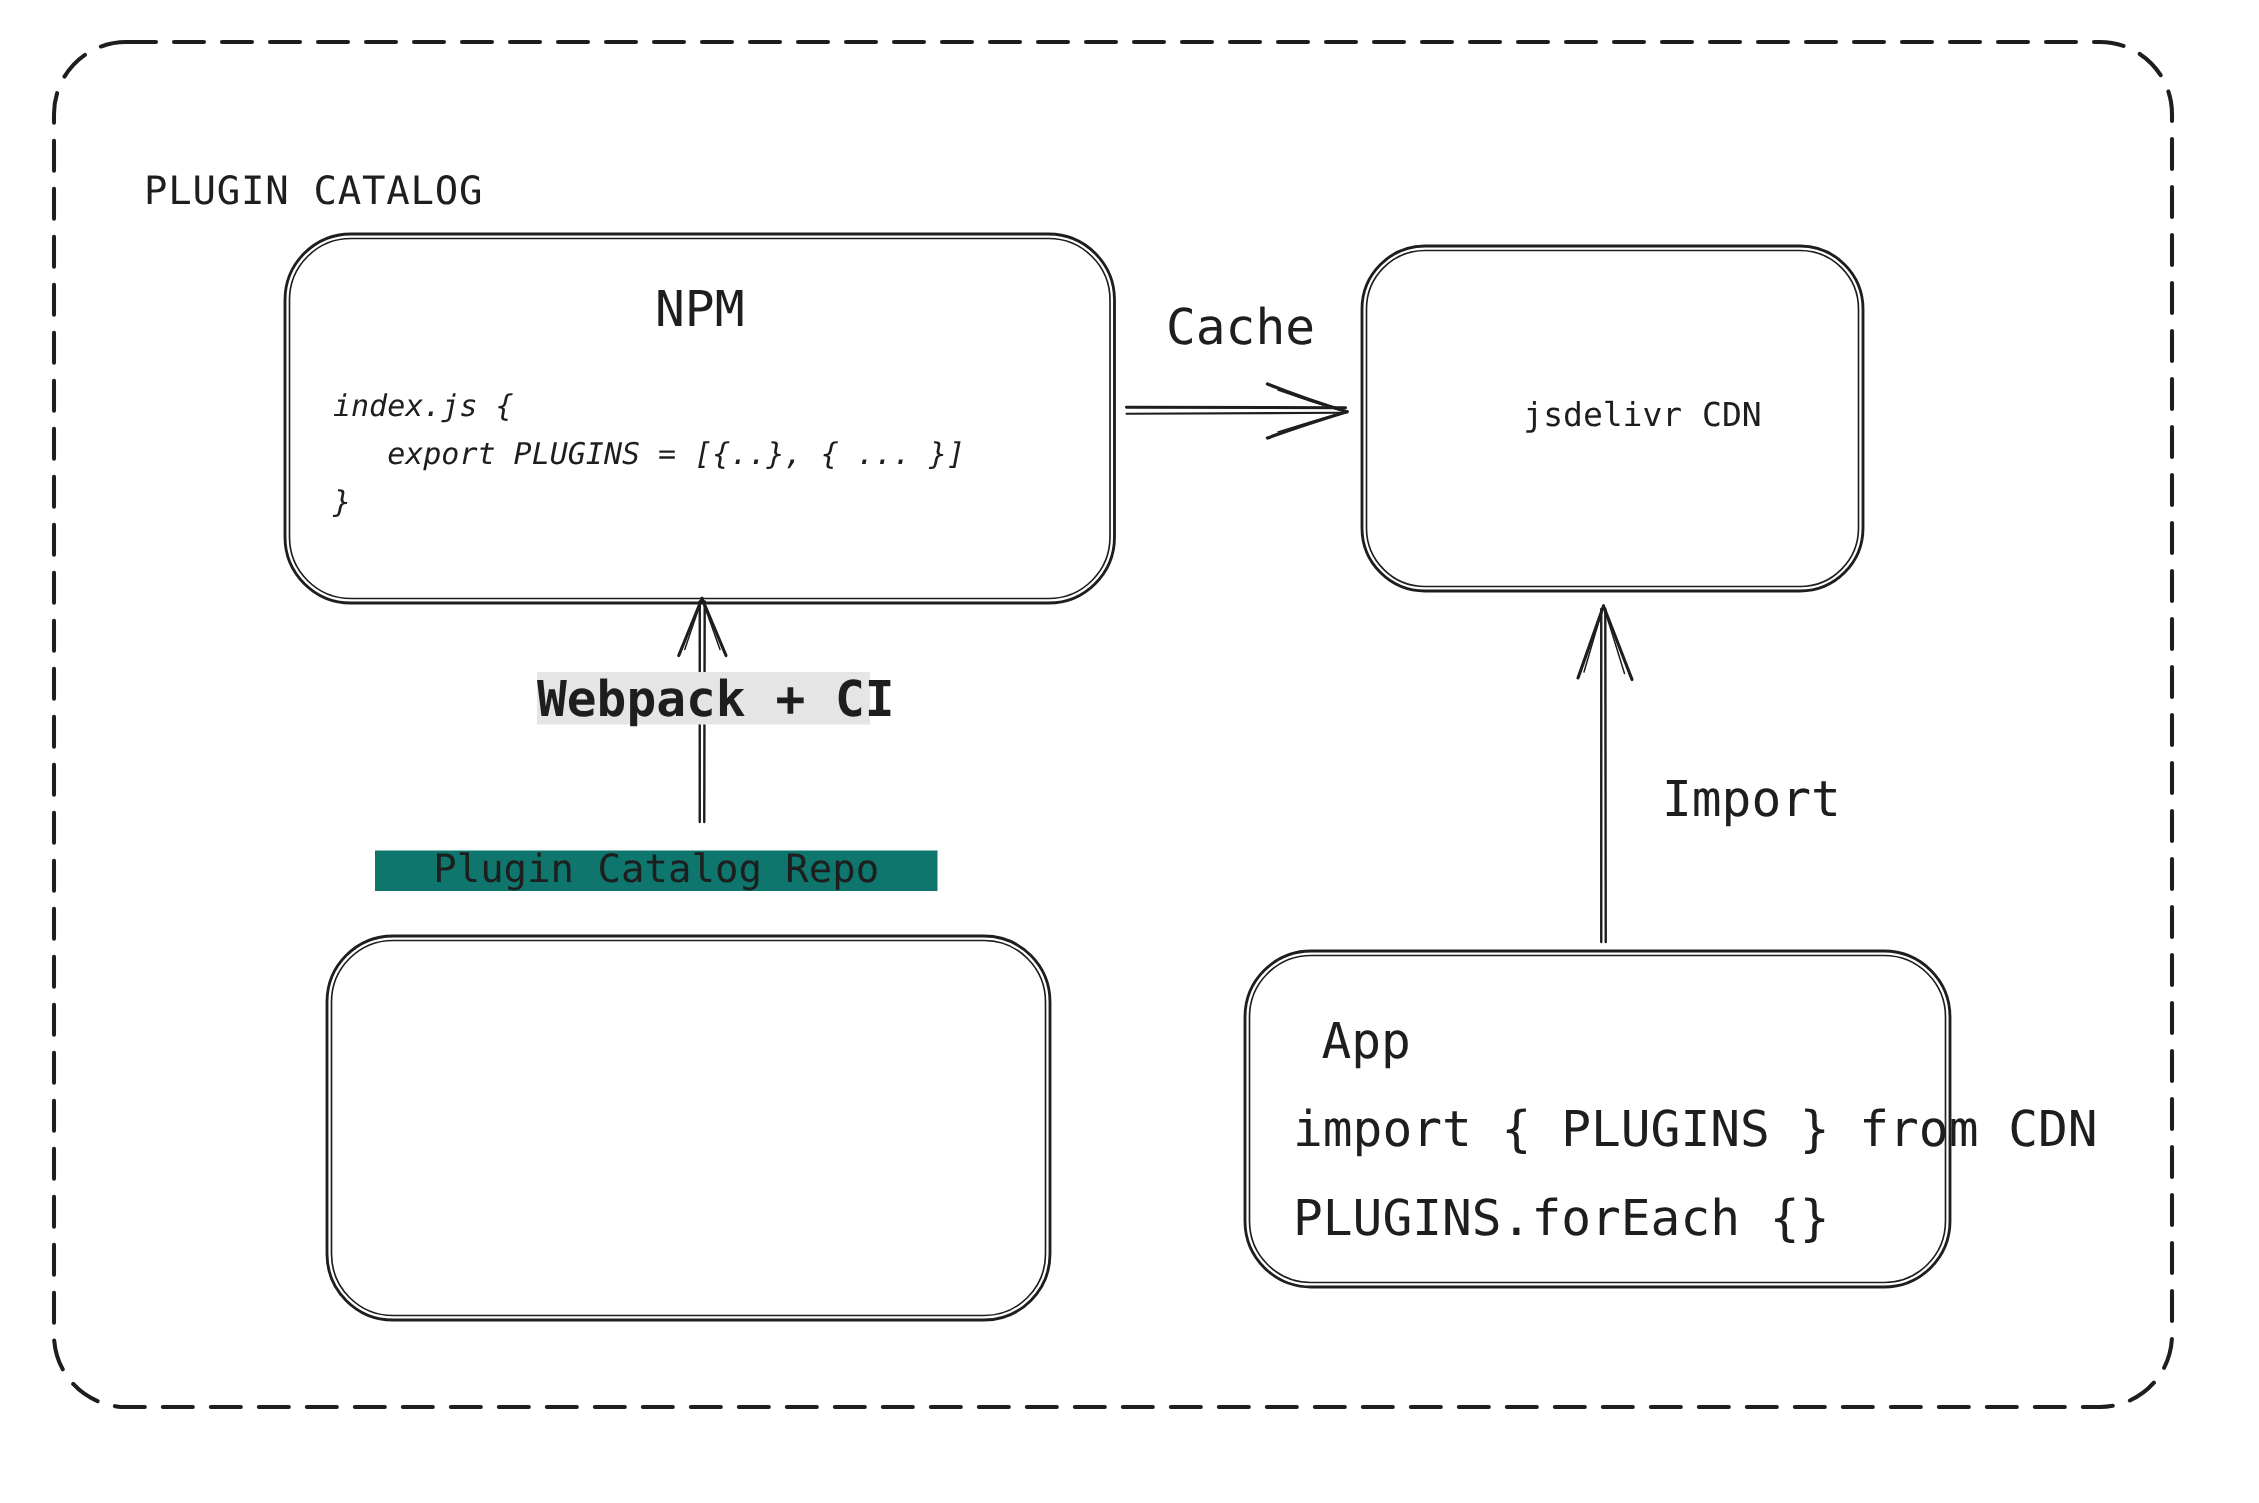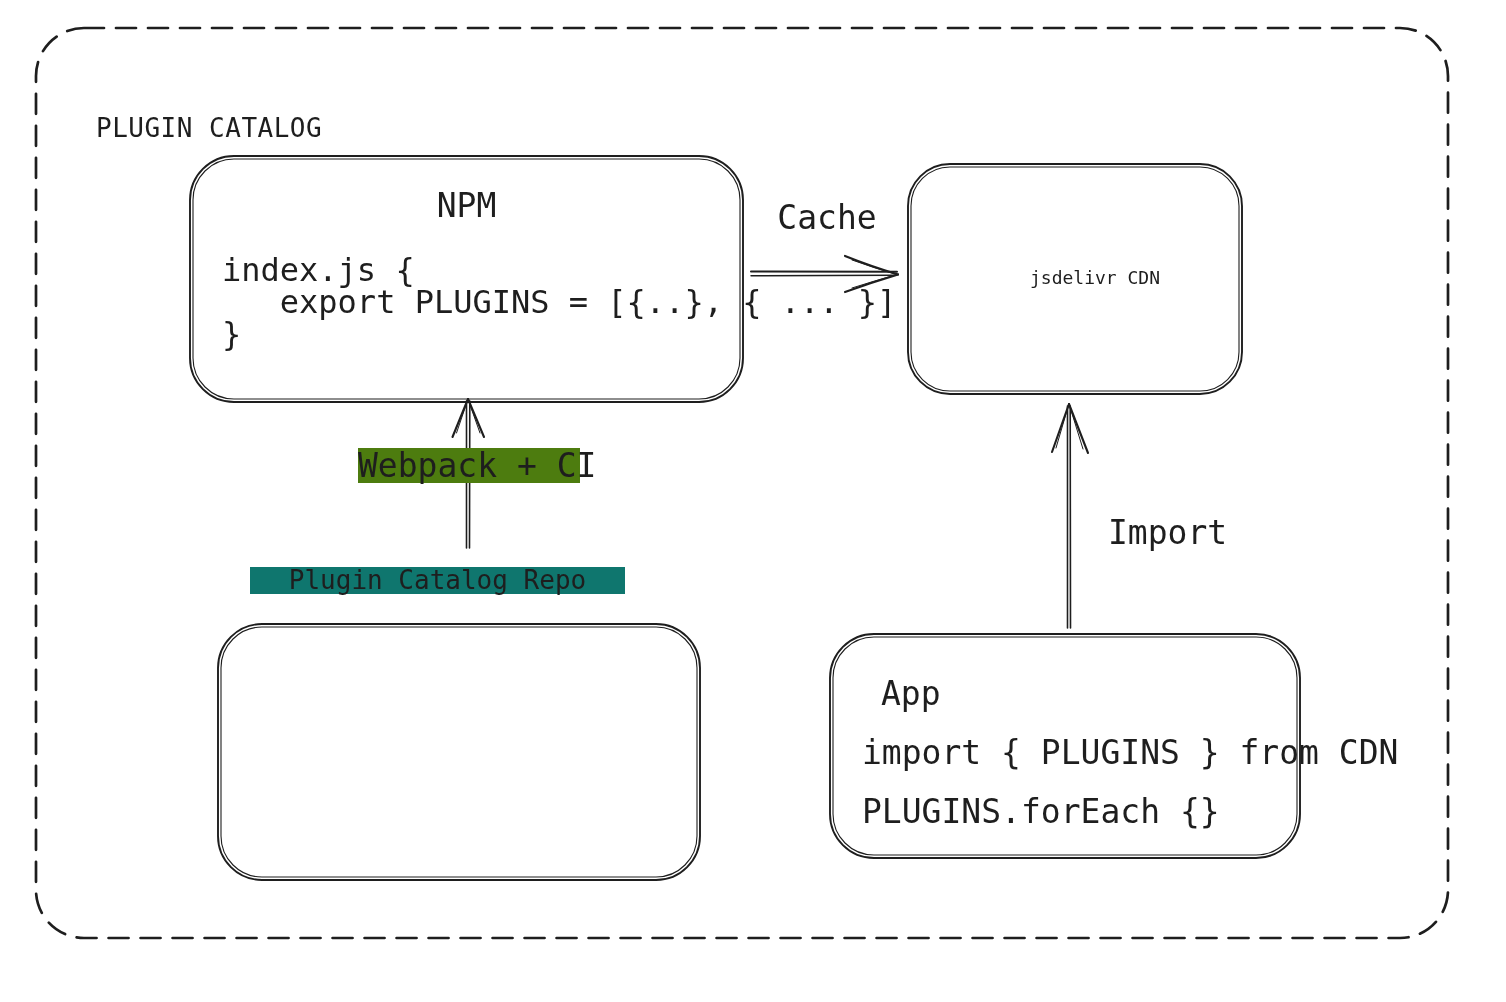--- a/index.html
+++ b/index.html
@@ -16,24 +16,24 @@
   .txt {
     position: absolute;
     white-space: pre;
     font-size: 33px;
     line-height: 27px;
     color: #1e1e1e;
   }
   .center { text-align: center; }
   .title { left: 96px; top: 83px; font-size: 26px; letter-spacing: 0.5px; margin-top: 32px; }
   .npm-title { left: 190px; top: 192px; width: 553px; }
-  .npm-code { left: 222px; top: 254px; font-size: 32px; line-height: 32px; }
+  .npm-code { left: 222px; top: 254px; font-size: 20px; line-height: 32px; font-style: italic; }
   .cache-label { left: 762px; top: 204px; width: 130px; }
-  .cdn-label { left: 908px; top: 264px; width: 374px; font-size: 18px; }
-  .build-label { left: 358px; top: 448px; width: 222px; line-height: 31px; background: #4d7c0f; padding: 2px 0; }
+  .cdn-label { left: 908px; top: 264px; width: 374px; font-size: 22px; }
+  .build-label { left: 358px; top: 448px; width: 222px; line-height: 31px; background: #e5e5e5; padding: 2px 0; font-weight: bold; }
   .repo-title { left: 250px; top: 567px; width: 375px; font-size: 26px; background: #0f766e; }
   .repo-files { left: 228px; top: 701px; line-height: 33px; }
   .app-title { left: 864px; top: 680px; margin-left: 17px; }
   .app-code-1 { left: 862px; top: 739px; }
   .app-code-2 { left: 862px; top: 798px; }
   .import-label { left: 1108px; top: 519px; }
 </style>
 </head>
 <body>
 

